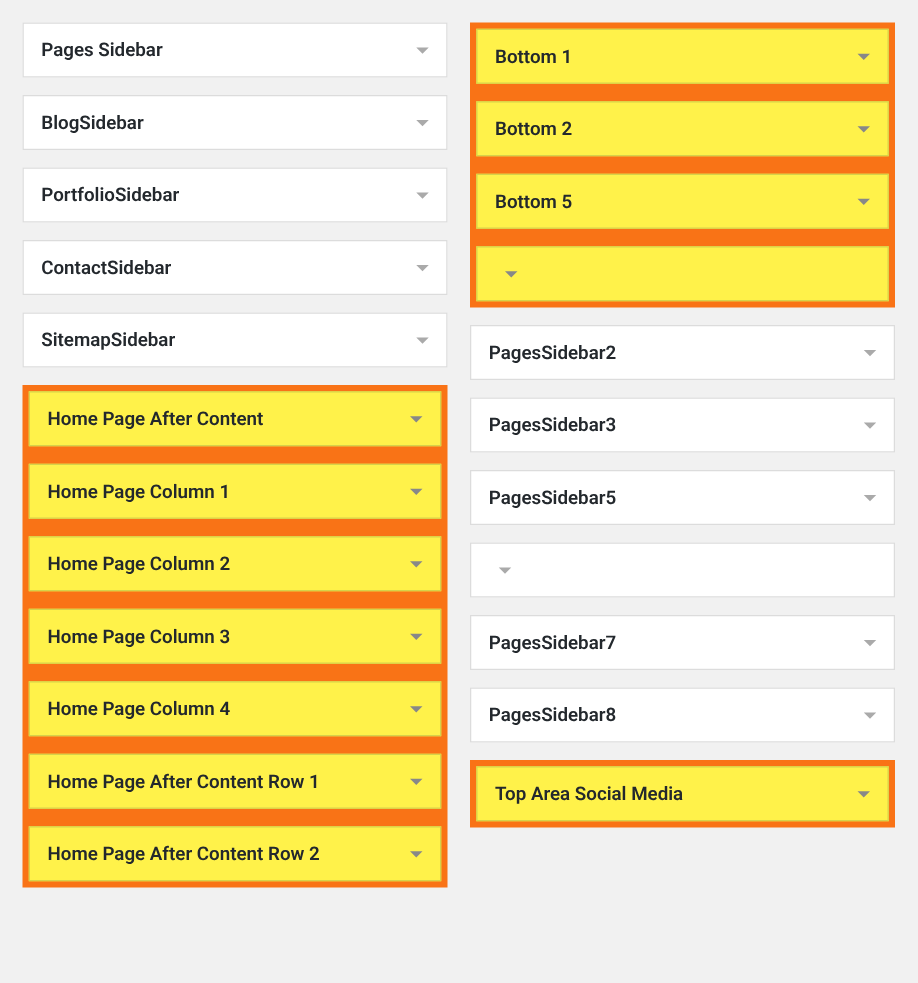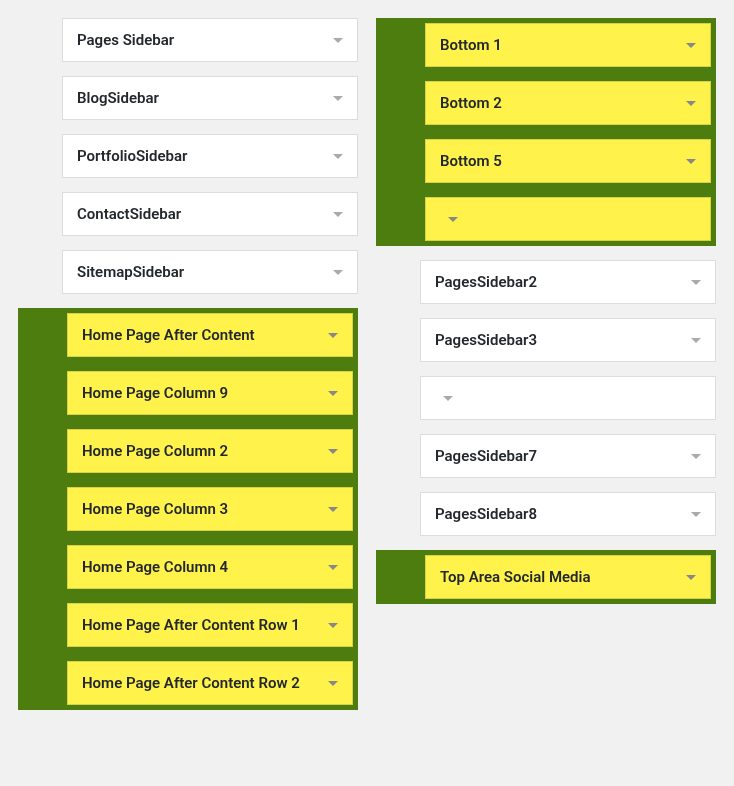--- a/index.html
+++ b/index.html
@@ -30,35 +30,34 @@
       align-items: center;
       justify-content: space-between;
       background: #ffffff;
       border: 1px solid #dcdcdc;
       padding: 12px 14px;
       font-size: 15px;
       font-weight: 600;
       color: #23282d;
       cursor: pointer;
       min-height: 44px;
-      margin-left: 44px;
     }
     .widget-row .label {
       flex: 1;
     }
     .widget-row .chevron {
       width: 0;
       height: 0;
       border-left: 5px solid transparent;
       border-right: 5px solid transparent;
       border-top: 5px solid #aaa;
       margin-left: 8px;
     }
     .highlighted-wrap {
-      background: #4d7c0f;
+      background: #f97316;
       padding: 5px;
       display: flex;
       flex-direction: column;
       gap: 14px;
     }
     .highlighted-wrap .widget-row {
       background: #fff24a;
       border: 1px solid #d6d24a;
     }
     .highlighted-wrap .widget-row .chevron {
@@ -91,21 +90,21 @@
       <span class="label">SitemapSidebar</span>
       <span class="chevron"></span>
     </div>
 
     <div class="highlighted-wrap">
       <div class="widget-row">
         <span class="label">Home Page After Content</span>
         <span class="chevron"></span>
       </div>
       <div class="widget-row">
-        <span class="label">Home Page Column 9</span>
+        <span class="label">Home Page Column 1</span>
         <span class="chevron"></span>
       </div>
       <div class="widget-row">
         <span class="label">Home Page Column 2</span>
         <span class="chevron"></span>
       </div>
       <div class="widget-row">
         <span class="label">Home Page Column 3</span>
         <span class="chevron"></span>
       </div>
@@ -147,20 +146,24 @@
 
     <div class="widget-row">
       <span class="label">PagesSidebar2</span>
       <span class="chevron"></span>
     </div>
     <div class="widget-row">
       <span class="label">PagesSidebar3</span>
       <span class="chevron"></span>
     </div>
     <div class="widget-row">
+      <span class="label">PagesSidebar5</span>
+      <span class="chevron"></span>
+    </div>
+    <div class="widget-row">
       <span class="chevron"></span>
     </div>
     <div class="widget-row">
       <span class="label">PagesSidebar7</span>
       <span class="chevron"></span>
     </div>
     <div class="widget-row">
       <span class="label">PagesSidebar8</span>
       <span class="chevron"></span>
     </div>

